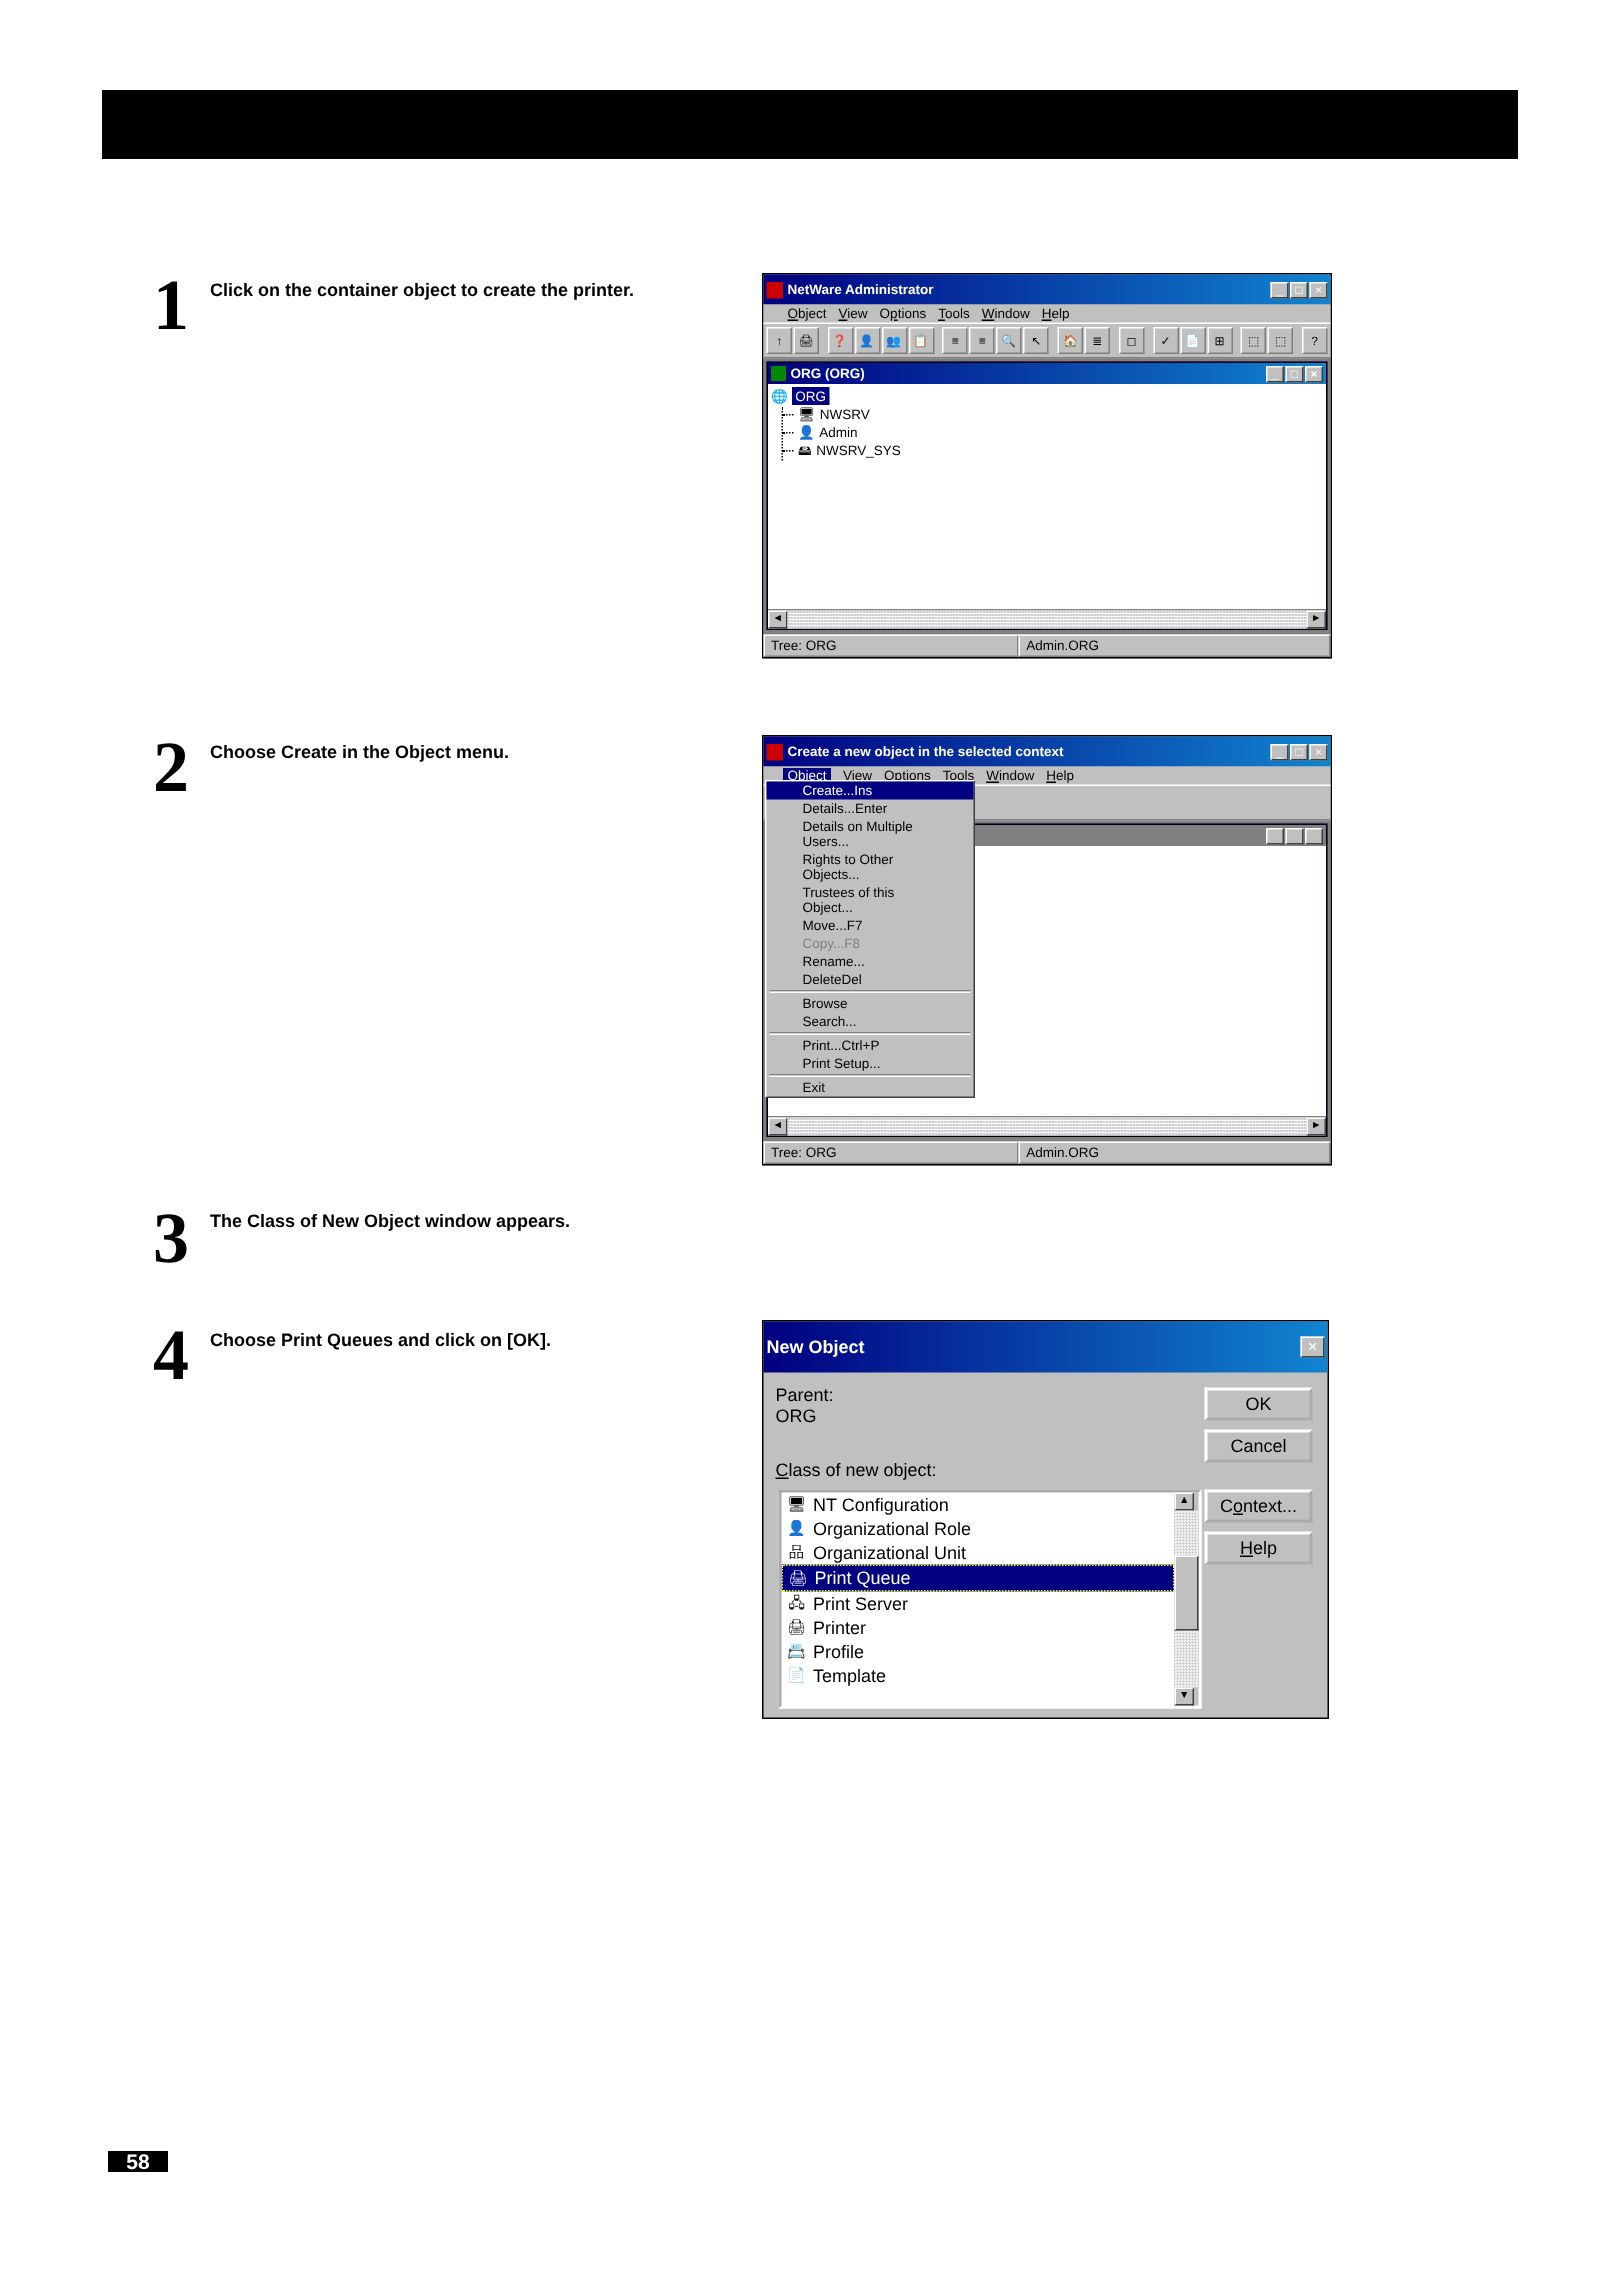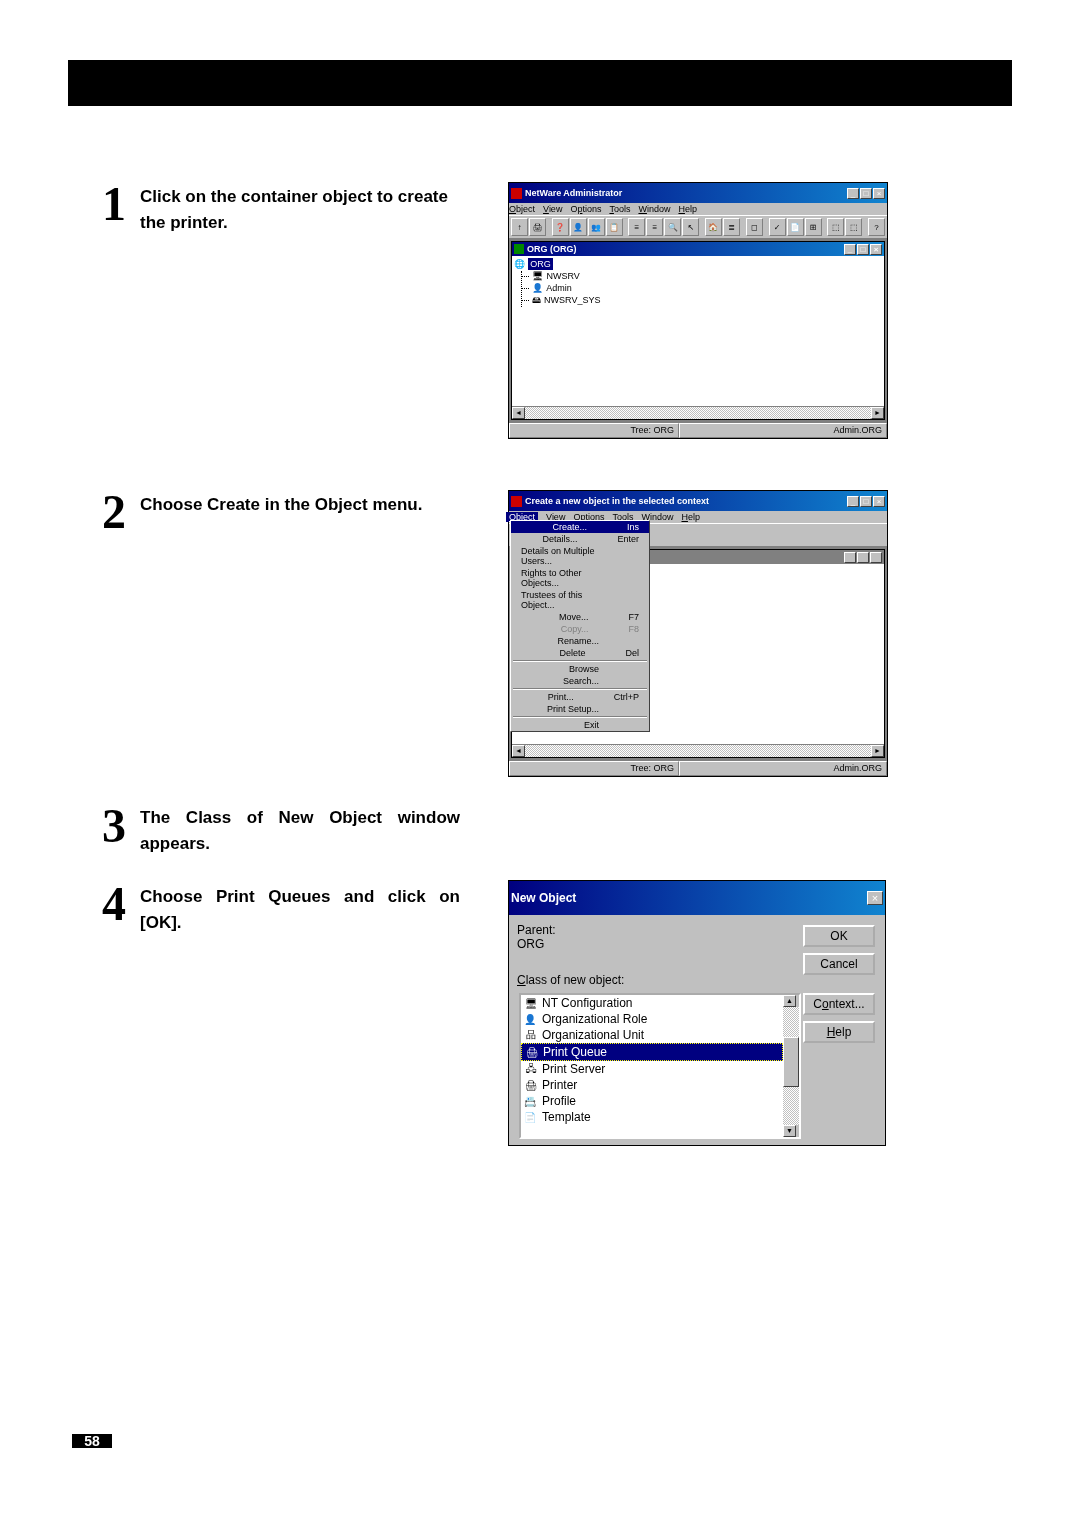--- a/index.html
+++ b/index.html
@@ -7,64 +7,64 @@
   .page { position: relative; width: 1080px; height: 1526px; }
   .black-bar { position: absolute; top: 60px; left: 68px; right: 68px; height: 46px; background: #000; }
   .heading-pill {
     position: absolute; top: 130px; left: 90px;
     border: 2px solid #000; border-radius: 26px;
     padding: 4px 30px;
     font-size: 30px; font-weight: bold;
     font-family: Arial, sans-serif;
   }
   .step-num { font-family: "Times New Roman", serif; font-size: 48px; font-weight: bold; line-height: 1; }
-  .step-text { font-size: 17px; font-weight: bold; line-height: 1.5; }
+  .step-text { font-size: 12px; font-weight: bold; line-height: 1.5; }
   .step1-num { position: absolute; top: 180px; left: 102px; }
   .step1-text { position: absolute; top: 184px; left: 140px; width: 320px; }
   .step2-num { position: absolute; top: 488px; left: 102px; }
   .step2-text { position: absolute; top: 492px; left: 140px; width: 320px; }
   .step3-num { position: absolute; top: 802px; left: 102px; }
   .step3-text { position: absolute; top: 805px; left: 140px; width: 320px; text-align: justify; }
   .step4-num { position: absolute; top: 880px; left: 102px; }
   .step4-text { position: absolute; top: 884px; left: 140px; width: 320px; text-align: justify;}
   .page-num-box { position:absolute; bottom: 78px; left: 72px; width:40px; height:14px; background:#000; color:#fff; font-size:14px; font-weight:bold; display:flex; align-items:center; justify-content:center; }
 
   
   .shot1 { position:absolute; top:182px; left:508px; width:380px; background:#c0c0c0; border:1px solid #000; font-family: "MS Sans Serif", Tahoma, sans-serif; font-size:9px; color:#000;}
   .titlebar { background: linear-gradient(to right,#000080,#1084d0); color:#fff; display:flex; align-items:center; height:15px; padding:10px 2px;}
   .titlebar .ticon{width:11px;height:11px;background:#c00;margin-right:3px;}
   .titlebar .ttext{flex:1; font-weight:bold;font-size:9px;}
   .winbtns{display:flex;gap:1px;}
   .winbtn{width:12px;height:11px;background:#c0c0c0;border:1px solid #fff;border-right-color:#404040;border-bottom-color:#404040;font-size:8px;line-height:9px;text-align:center;font-family:Arial;}
-  .menubar{display:flex;gap:8px;padding:1px 0;font-size:9px;background:#c0c0c0;}
+  .menubar{display:flex;gap:8px;padding:1px 16px;font-size:9px;background:#c0c0c0;}
   .menubar span u{text-decoration:underline;}
   .toolbar{display:flex;gap:1px;padding:2px;background:#c0c0c0;border-top:1px solid #fff;border-bottom:1px solid #808080;flex-wrap:nowrap;}
   .tbtn{width:18px;height:18px;background:#c0c0c0;border:1px solid #fff;border-right-color:#808080;border-bottom-color:#808080;display:flex;align-items:center;justify-content:center;font-size:8px;overflow:hidden;}
   .tsep{width:4px;}
   .mdi{background:#808080;padding:2px;}
   .mdiwin{border:1px solid #000;background:#6d28d9;}
   .mdititle{background:linear-gradient(to right,#000080,#1084d0);color:#fff;font-weight:bold;font-size:9px;display:flex;align-items:center;height:14px;padding:0 2px;}
   .mdititle .ttext{flex:1;}
   .mdibody{background:#fff;min-height:150px;padding:2px;position:relative;color:#000;}
   .tree-item{display:flex;align-items:center;gap:3px;font-size:9px;line-height:12px;}
   .ti0{background:#000080;color:#fff;padding:0 2px;}
   .treelines{position:absolute;left:9px;top:15px;width:1px;height:36px;border-left:1px dotted #000;}
   .mdibody .hline{position:absolute;width:8px;border-top:1px dotted #000;}
   .scrollbar-h{height:13px;background:#c0c0c0;border-top:1px solid #808080;display:flex;}
   .sbtn{width:13px;height:12px;background:#c0c0c0;border:1px solid #fff;border-right-color:#404040;border-bottom-color:#404040;font-size:7px;text-align:center;line-height:10px;}
   .strack{flex:1;background:repeating-conic-gradient(#c0c0c0 0 25%,#fff 0 50%) 50%/2px 2px;}
-  .statusbar{display:flex;height:16px;border-top:1px solid #808080;font-size:9px;text-align:right;}
+  .statusbar{display:flex;height:16px;border-top:1px solid #808080;font-size:9px;}
   .statusbar>div{border:1px solid #808080;border-top-color:#fff;border-left-color:#fff;padding:1px 4px;}
   .statusbar .sb1{flex:0 0 45%;}
   .statusbar .sb2{flex:1;}
 
   
   .shot2 { position:absolute; top:490px; left:508px; width:380px; background:#c0c0c0; border:1px solid #000; font-family: "MS Sans Serif", Tahoma, sans-serif; font-size:9px; color:#000;}
   .objmenu{position:absolute;top:29px;left:1px;width:140px;background:#c0c0c0;border:1px solid #fff;border-right-color:#404040;border-bottom-color:#404040;z-index:5;font-size:9px;}
-  .objmenu .mi{display:flex;justify-content:flex-end;padding:1px 10px;gap:40px;}
+  .objmenu .mi{display:flex;justify-content:flex-start;padding:1px 24px;}
   .objmenu .mi.hl{background:#000080;color:#fff;}
   .objmenu .mi.disabled{color:#808080;}
   .objmenu hr{border:none;border-top:1px solid #808080;border-bottom:1px solid #fff;margin:1px 2px;}
   .shot2 .mdibody{min-height:180px;}
   .shot2 .mdititle{background:#808080;color:#c0c0c0;}
   .menubar .hl{background:#000080;color:#fff;padding:0 3px;margin-left:-3px;}
 
   
   .shot3 { position:absolute; top:880px; left:508px; width:378px; background:#c0c0c0; border:1px solid #000; font-family:"MS Sans Serif",Tahoma,sans-serif; font-size:12px; color:#000;}
   .shot3 .titlebar{height:34px;}

